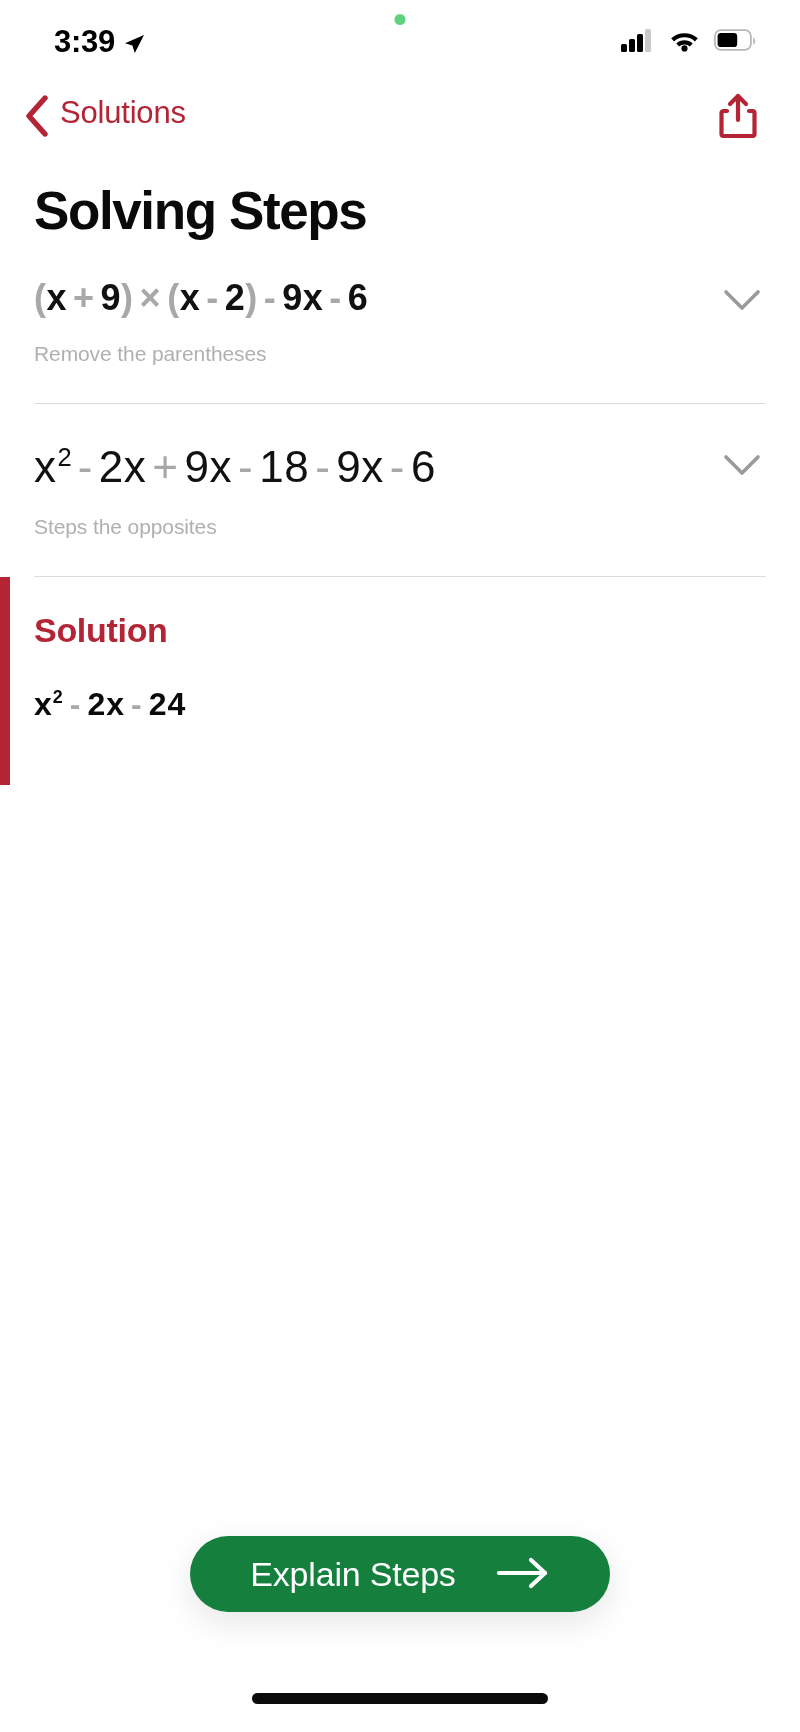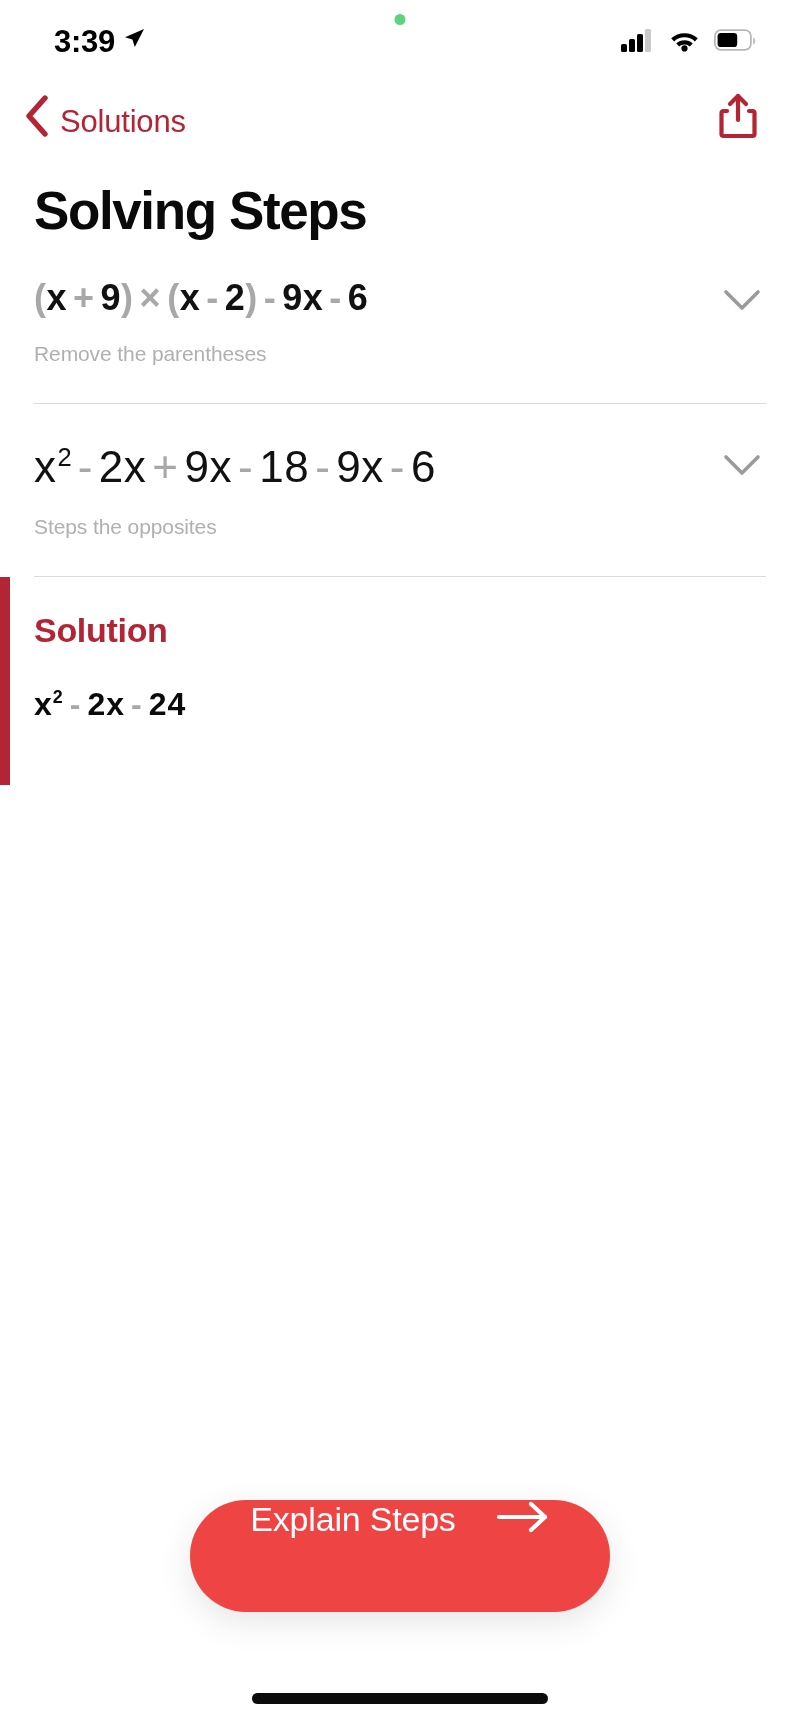--- a/index.html
+++ b/index.html
@@ -15,34 +15,34 @@
   
   .status-bar {
     position:relative; height:78px;
     display:flex; align-items:center; justify-content:space-between;
     padding:0 44px 0 54px;
   }
   .privacy-dot {
     position:absolute; top:14px; left:50%; transform:translateX(-50%);
     width:11px; height:11px; border-radius:50%; background:#5fd27f;
   }
-  .status-left { display:flex; align-items:flex-start; gap:7px; padding-top:6px; }
+  .status-left { display:flex; align-items:flex-end; gap:7px; padding-top:6px; }
   .status-time {
     font-size:31px; font-weight:bold; color:#000; letter-spacing:-0.3px;
   }
   .loc-arrow { display:block; margin-top:2px; }
   .status-right { display:flex; align-items:center; gap:13px; padding-top:6px; }
 
   
   .nav-bar {
     height:78px; display:flex; align-items:center; justify-content:space-between;
     padding:0 38px 0 18px;
   }
   .back-btn {
-    display:flex; align-items:flex-end; gap:10px; cursor:pointer;
+    display:flex; align-items:flex-start; gap:10px; cursor:pointer;
     background:none; border:none; padding:4px 6px;
   }
   .back-label {
     font-size:31px; color:#B32435; letter-spacing:-0.2px;
   }
   .share-btn { cursor:pointer; padding:4px; background:none; border:none; }
 
   
   .page-title {
     font-size:53px; font-weight:bold; color:#0a0a0a;
@@ -94,23 +94,23 @@
   }
   .solution-eq .op { color:#a8a8a8; }
   .solution-eq sup { font-size:0.56em; vertical-align:super; line-height:0; }
 
   
   .cta-zone {
     position:absolute; left:0; right:0; bottom:120px;
     display:flex; justify-content:center;
   }
   .cta-btn {
-    display:flex; align-items:flex-start; justify-content:center; gap:40px;
-    background:#ef4444; border:none; border-radius:60px;
-    padding:0 52px; height:112px; min-width:420px;
+    display:flex; align-items:center; justify-content:center; gap:40px;
+    background:#15803d; border:none; border-radius:60px;
+    padding:0 52px; height:76px; min-width:420px;
     cursor:pointer;
     box-shadow:0 10px 34px rgba(0,0,0,0.10);
   }
   .cta-label {
     font-size:34px; color:#ffffff; letter-spacing:-0.2px;
   }
 
   
   .home-indicator {
     position:absolute; bottom:28px; left:50%; transform:translateX(-50%);

